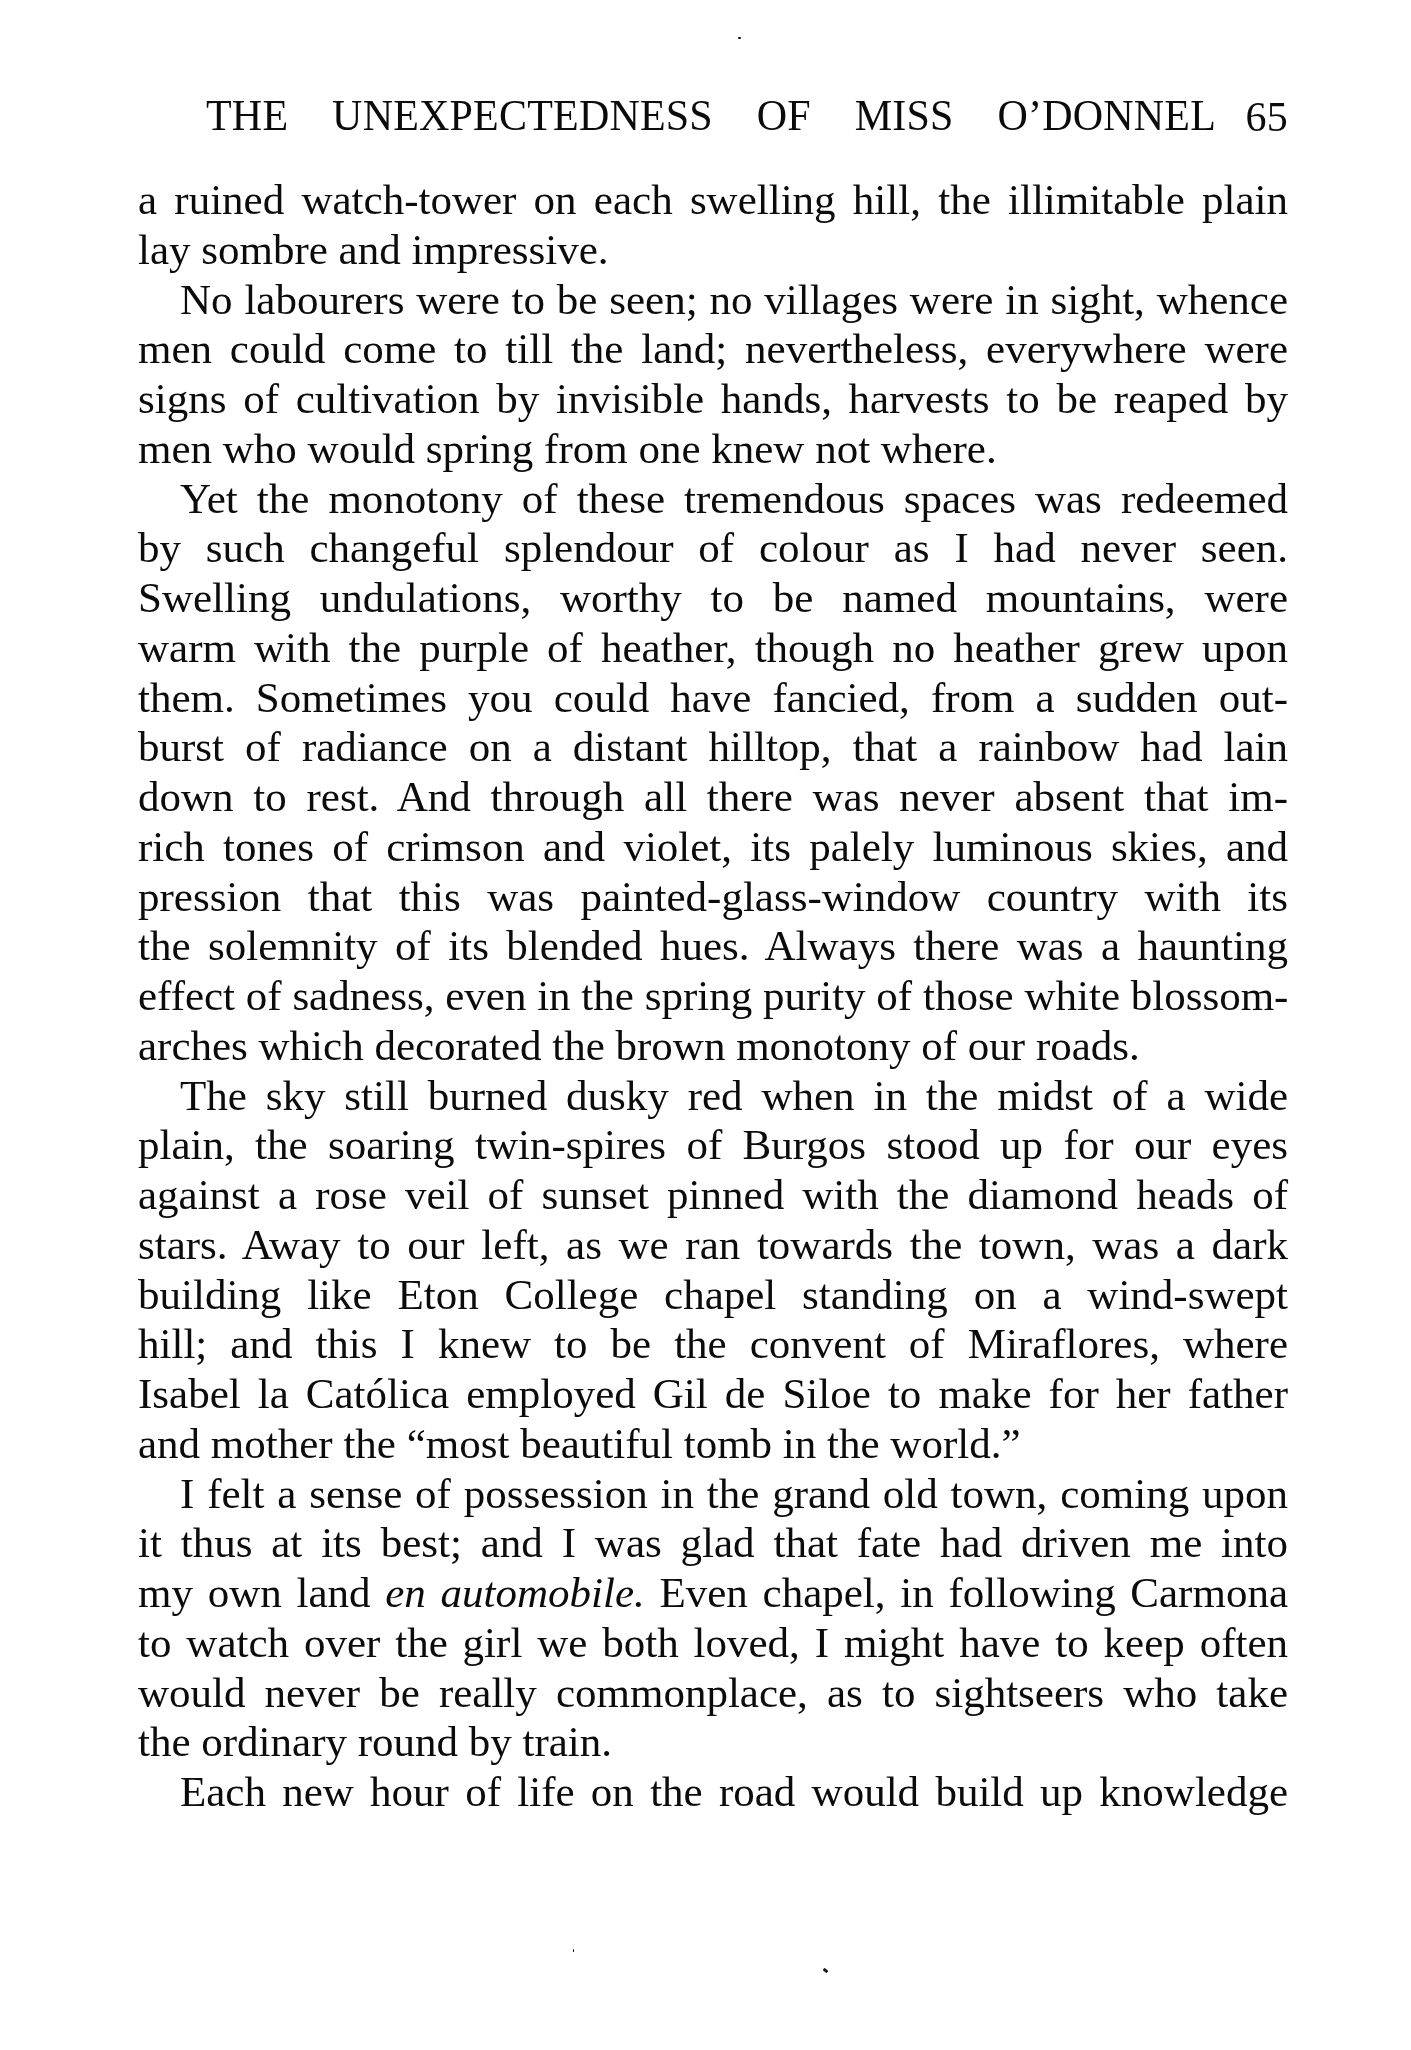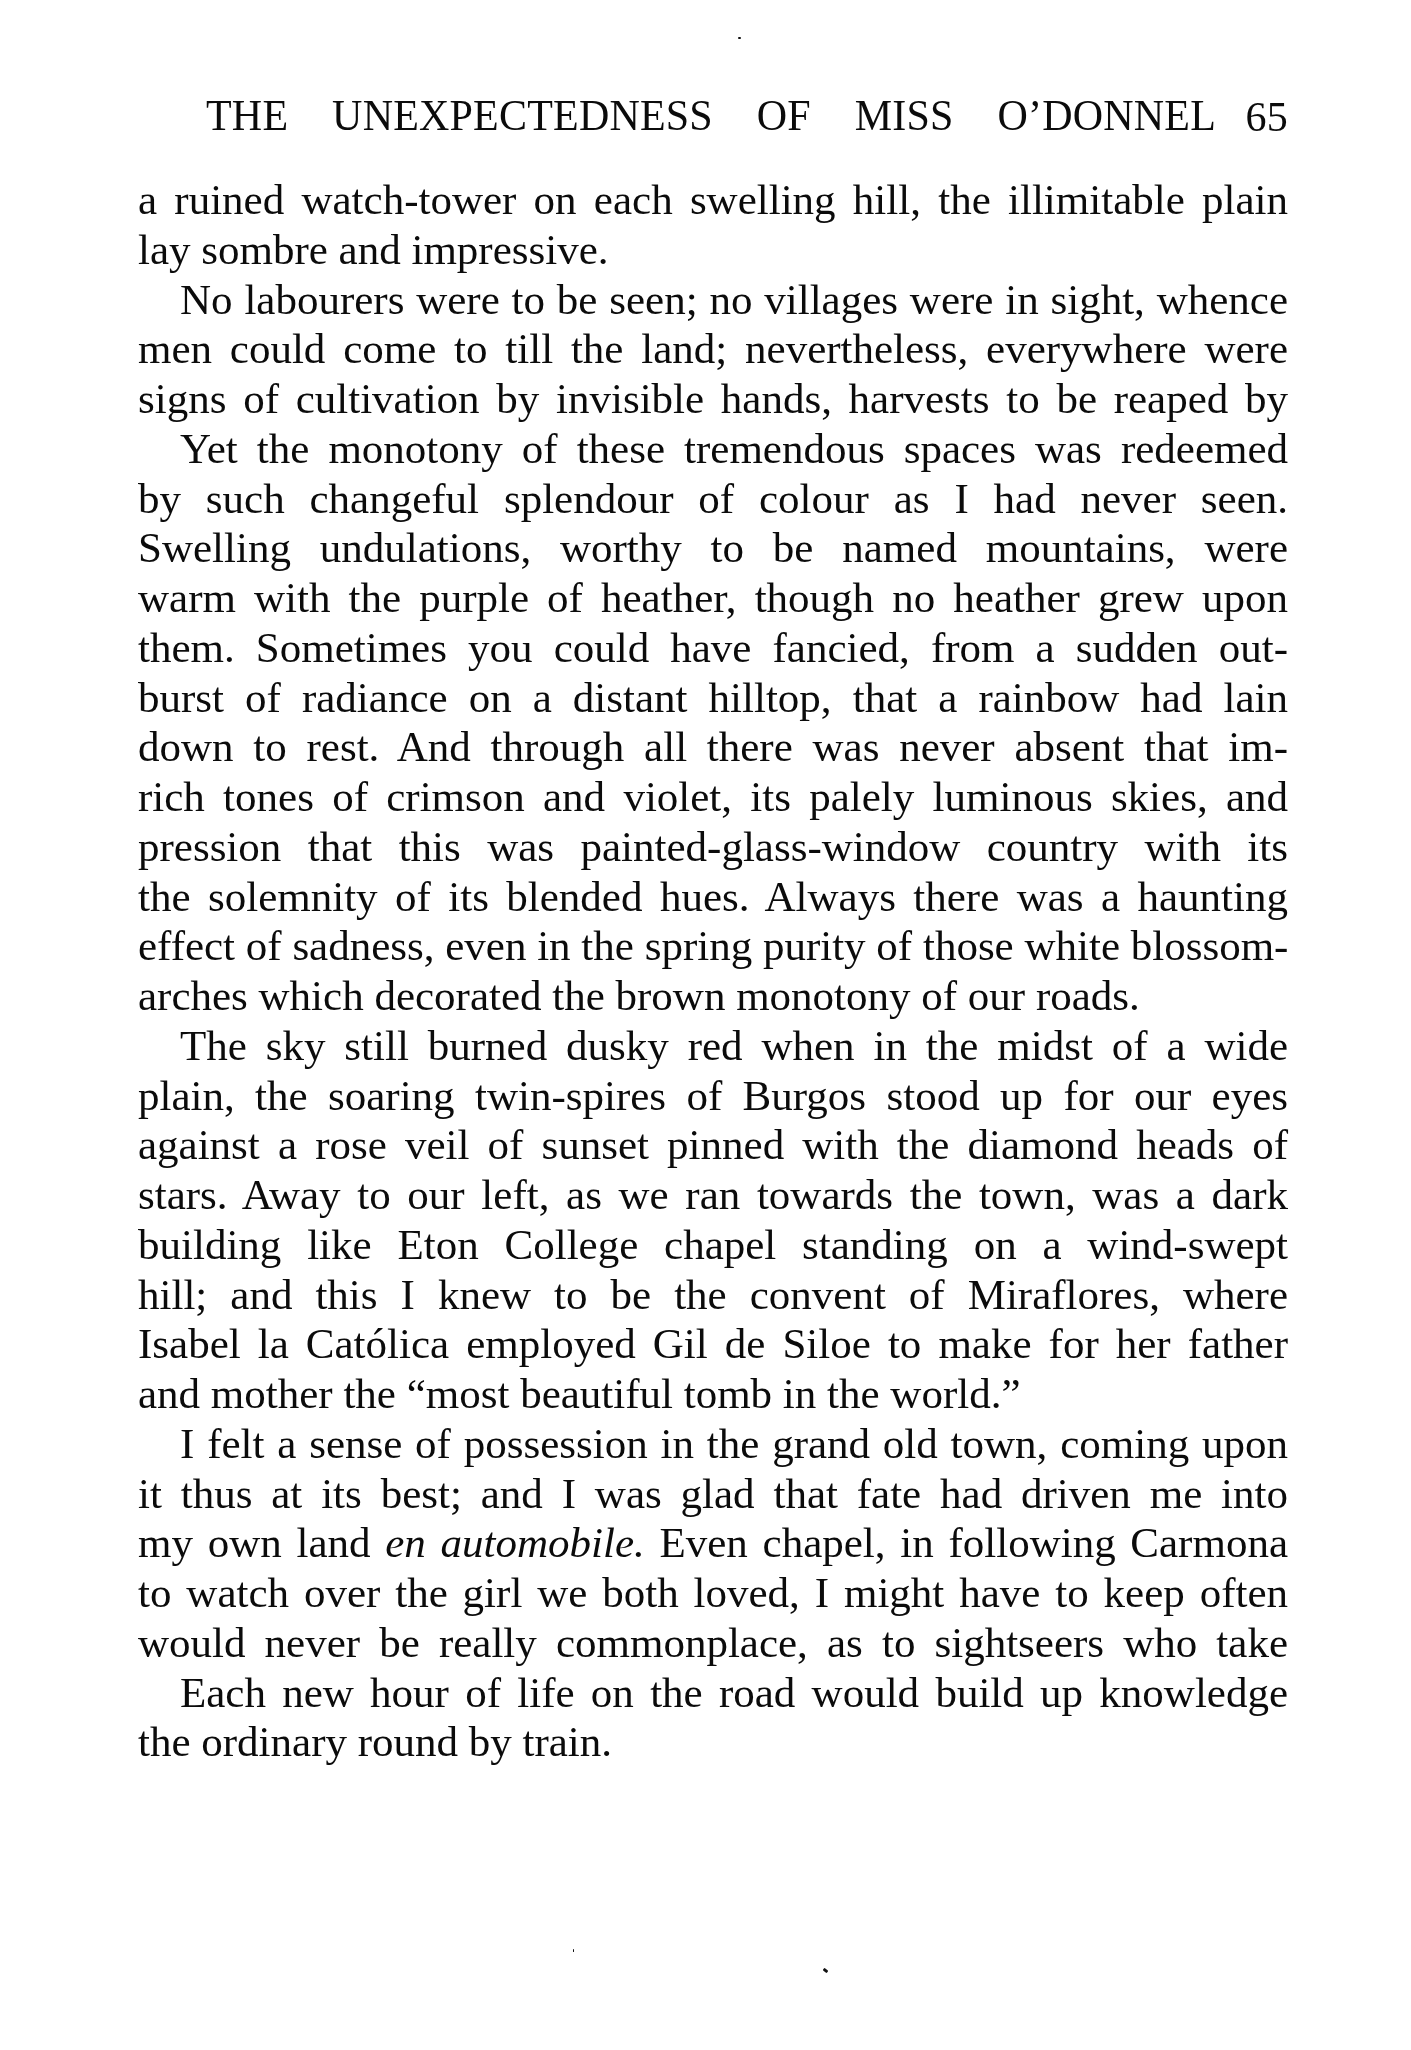--- a/index.html
+++ b/index.html
@@ -82,20 +82,21 @@
 </div>
 
 <div class="text-block">
 
   <span class="line">a ruined watch-tower on each swelling hill, the illimitable plain</span>
   <span class="line last">lay sombre and impressive.</span>
 
   <span class="line indent">No labourers were to be seen; no villages were in sight, whence</span>
   <span class="line">men could come to till the land; nevertheless, everywhere were</span>
   <span class="line">signs of cultivation by invisible hands, harvests to be reaped by</span>
+  <span class="line last">men who would spring from one knew not where.</span>
 
   <span class="line indent">Yet the monotony of these tremendous spaces was redeemed</span>
   <span class="line">by such changeful splendour of colour as I had never seen.</span>
   <span class="line">Swelling undulations, worthy to be named mountains, were</span>
   <span class="line">warm with the purple of heather, though no heather grew upon</span>
   <span class="line">them. Sometimes you could have fancied, from a sudden out-</span>
   <span class="line">burst of radiance on a distant hilltop, that a rainbow had lain</span>
   <span class="line">down to rest. And through all there was never absent that im-</span>
   <span class="line">rich tones of crimson and violet, its palely luminous skies, and</span>
   <span class="line">pression that this was painted-glass-window country with its</span>
@@ -110,20 +111,20 @@
   <span class="line">building like Eton College chapel standing on a wind-swept</span>
   <span class="line">hill; and this I knew to be the convent of Miraflores, where</span>
   <span class="line">Isabel la Católica employed Gil de Siloe to make for her father</span>
   <span class="line last">and mother the “most beautiful tomb in the world.”</span>
 
   <span class="line indent">I felt a sense of possession in the grand old town, coming upon</span>
   <span class="line">it thus at its best; and I was glad that fate had driven me into</span>
   <span class="line"><span>my own land </span><em>en automobile.</em><span> Even chapel, in following Carmona</span></span>
   <span class="line">to watch over the girl we both loved, I might have to keep often</span>
   <span class="line">would never be really commonplace, as to sightseers who take</span>
+  <span class="line last">the ordinary round by train.</span>
+
   <span class="line indent">Each new hour of life on the road would build up knowledge</span>
-
-  <span class="line last">the ordinary round by train.</span>
 </div>
 
 <span class="speck" style="left:738px;top:37px;width:3px;height:2px;"></span>
 <span class="speck" style="left:573px;top:1949px;width:1px;height:3px;"></span>
 <span class="speck" style="left:823px;top:1969px;width:5px;height:3px;transform:rotate(40deg);"></span>
 
 </body></html>

